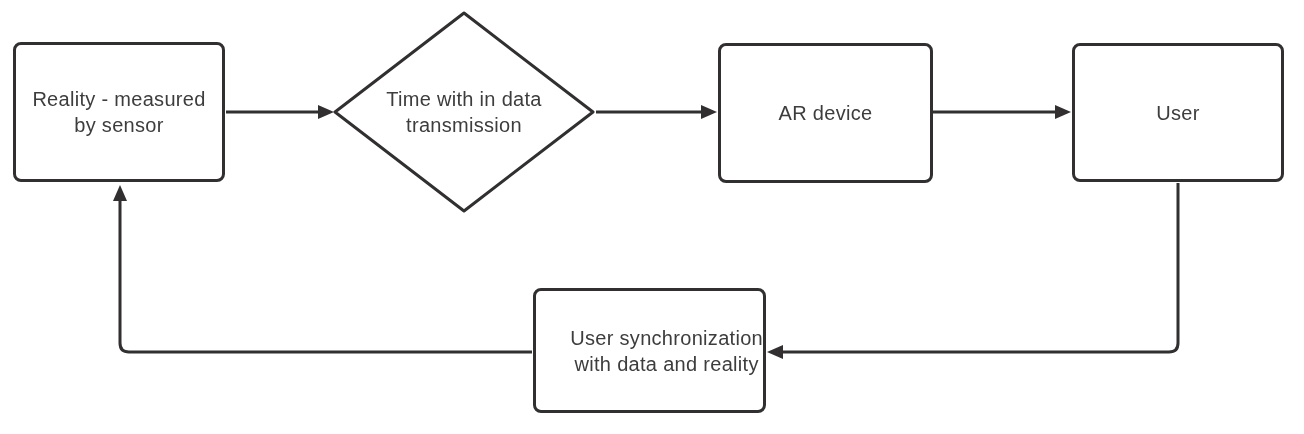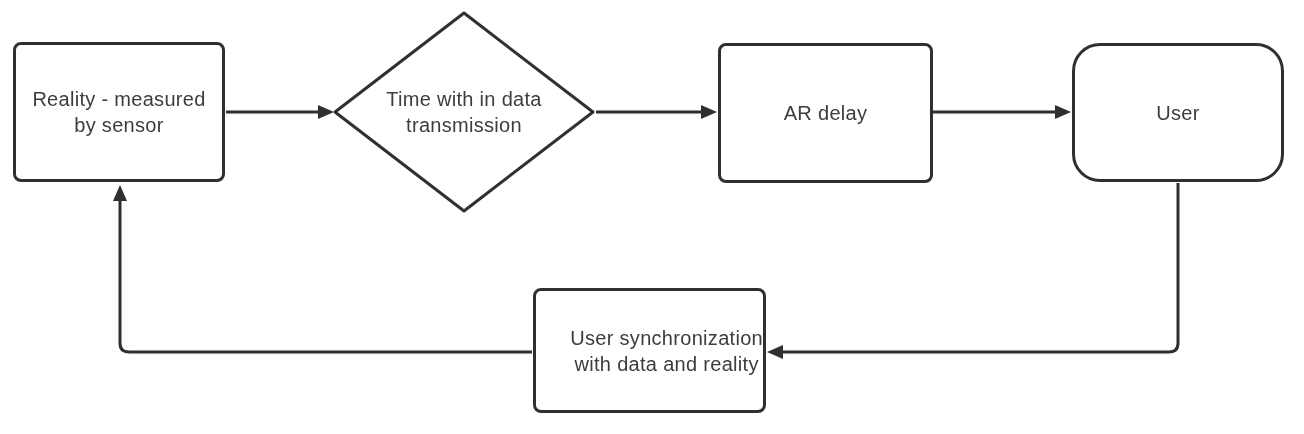--- a/index.html
+++ b/index.html
@@ -44,21 +44,21 @@
   .diamond-label {
     position: absolute;
     left: 464px;
     top: 112px;
     width: 230px;
     transform: translate(-50%, -50%);
     z-index: 2;
   }
   .box-reality { left: 13px;   top: 42px;  width: 212px; height: 140px; }
   .box-ar      { left: 718px;  top: 43px;  width: 215px; height: 140px; }
-  .box-user    { left: 1072px; top: 43px;  width: 212px; height: 139px; border-radius: 28px; }
+  .box-user    { left: 1072px; top: 43px;  width: 212px; height: 139px; }
   .box-sync    { left: 533px;  top: 288px; width: 233px; height: 125px; justify-content: flex-end; }
 </style>
 </head>
 <body>
 
 <div class="canvas">
 
   <svg class="edges-layer" width="1304" height="434" viewBox="0 0 1304 434">
     <defs>
       <marker id="arrowhead" markerWidth="16" markerHeight="14" refX="0" refY="7" orient="auto" markerUnits="userSpaceOnUse">
@@ -81,21 +81,21 @@
 
   <div class="node box-reality">
     <span class="node-label">Reality - measured
 by sensor</span>
   </div>
 
   <div class="diamond-label">Time with in data
 transmission</div>
 
   <div class="node box-ar">
-    <span class="node-label">AR delay</span>
+    <span class="node-label">AR device</span>
   </div>
 
   <div class="node box-user">
     <span class="node-label">User</span>
   </div>
 
   <div class="node box-sync">
     <span class="node-label">User synchronization
 with data and reality</span>
   </div>

